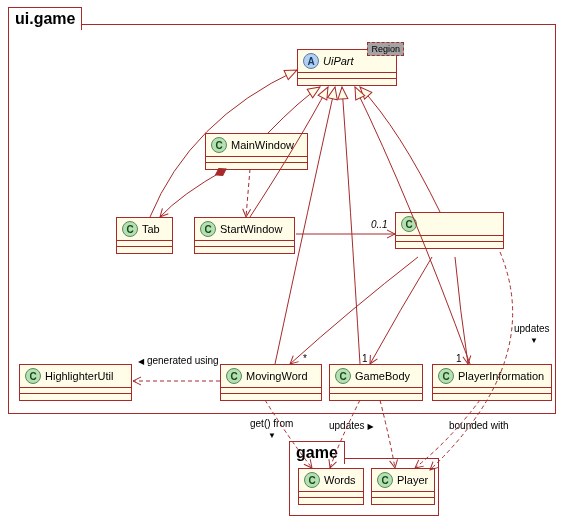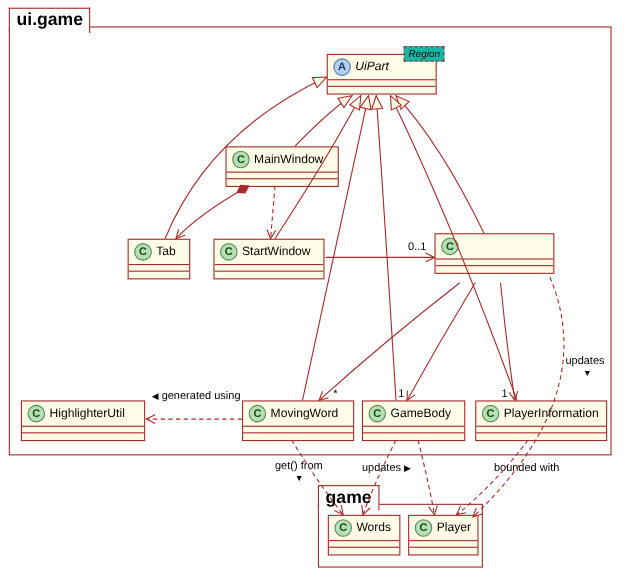--- a/index.html
+++ b/index.html
@@ -105,21 +105,21 @@
 
 <div class="package" style="left:8px; top:24px; width:548px; height:390px;">
   <div class="package-tab">ui.game</div>
 </div>
 
 <div class="package" style="left:289px; top:458px; width:150px; height:58px;">
   <div class="package-tab">game</div>
 </div>
 
 <div class="class-box" style="left:297px; top:49px; width:100px;">
-  <div style="position:absolute; right:-8px; top:-8px; border:1px dashed #a62a2a; background:#14b8a6; font-size:9px; font-style:italic; padding:1px 3px;">Region</div>
+  <div style="position:absolute; right:-8px; top:-8px; border:1px dashed #a62a2a; background:#a3a3a3; font-size:9px; padding:1px 3px;">Region</div>
   <div class="class-header">
     <span class="circle circle-a">A</span>
     <span class="class-name italic">UiPart</span>
   </div>
   <div class="class-body"></div>
     <div class="class-body2"></div>
 </div>
 
 <div class="class-box" style="left:205px; top:133px; width:103px;">
   <div class="class-header">
@@ -208,21 +208,21 @@
   </div>
   <div class="class-body"></div>
     <div class="class-body2"></div>
 </div>
 
 <div class="edge-label" style="left:138px; top:355px;"><span class="tri">◀</span> <span>generated using</span></div>
 <div class="edge-label" style="left:250px; top:418px;"><span>get() from</span><br><span style="margin-left:18px;" class="tri">▼</span></div>
 <div class="edge-label" style="left:329px; top:420px;"><span>updates</span> <span class="tri">▶</span></div>
 <div class="edge-label" style="left:449px; top:420px;"><span>bounded with</span></div>
 <div class="edge-label" style="left:514px; top:323px;"><span>updates</span><br><span style="margin-left:16px;" class="tri">▼</span></div>
-<div class="edge-label" style="left:371px; top:219px;">0..1</div>
+<div class="edge-label" style="left:371px; top:219px;font-style:italic;">0..1</div>
 <div class="edge-label" style="left:303px; top:353px;">*</div>
 <div class="edge-label" style="left:362px; top:353px;">1</div>
 <div class="edge-label" style="left:456px; top:353px;">1</div>
 
 <svg class="arrows">
   <defs>
     <marker id="gen" markerWidth="14" markerHeight="12" refX="13" refY="6" orient="auto">
       <path d="M1,1 L13,6 L1,11 Z" fill="#fffde8" stroke="#a62a2a" stroke-width="1"></path>
     </marker>
     <marker id="arr" markerWidth="10" markerHeight="10" refX="9" refY="5" orient="auto">

